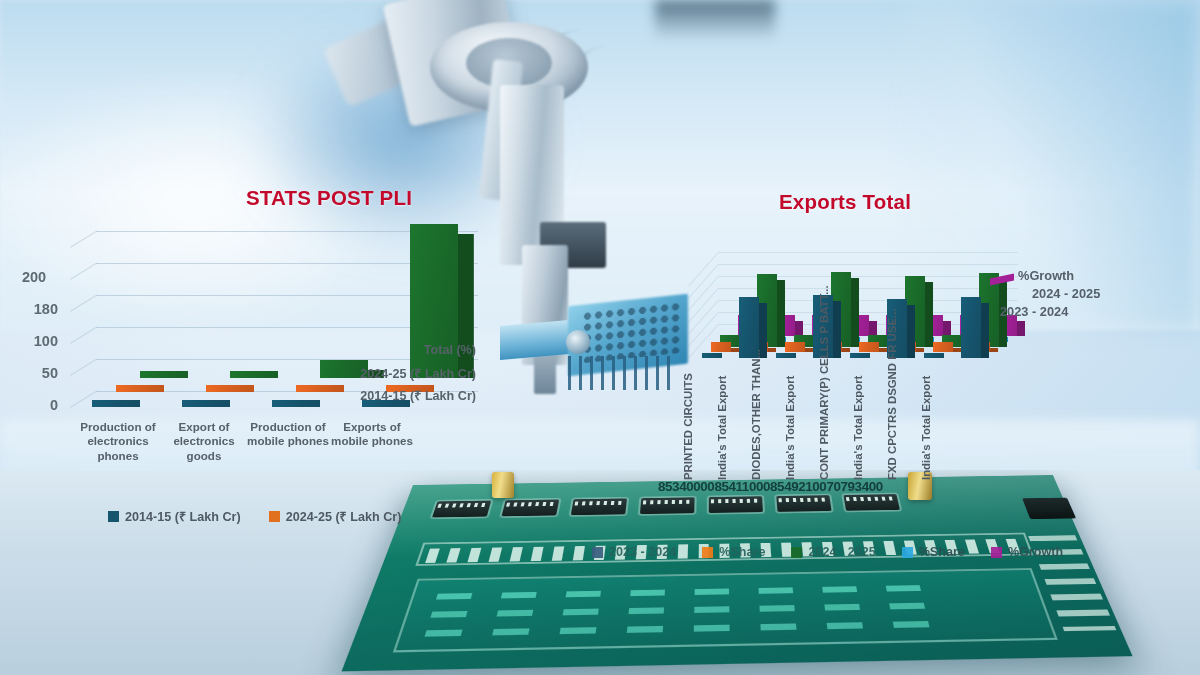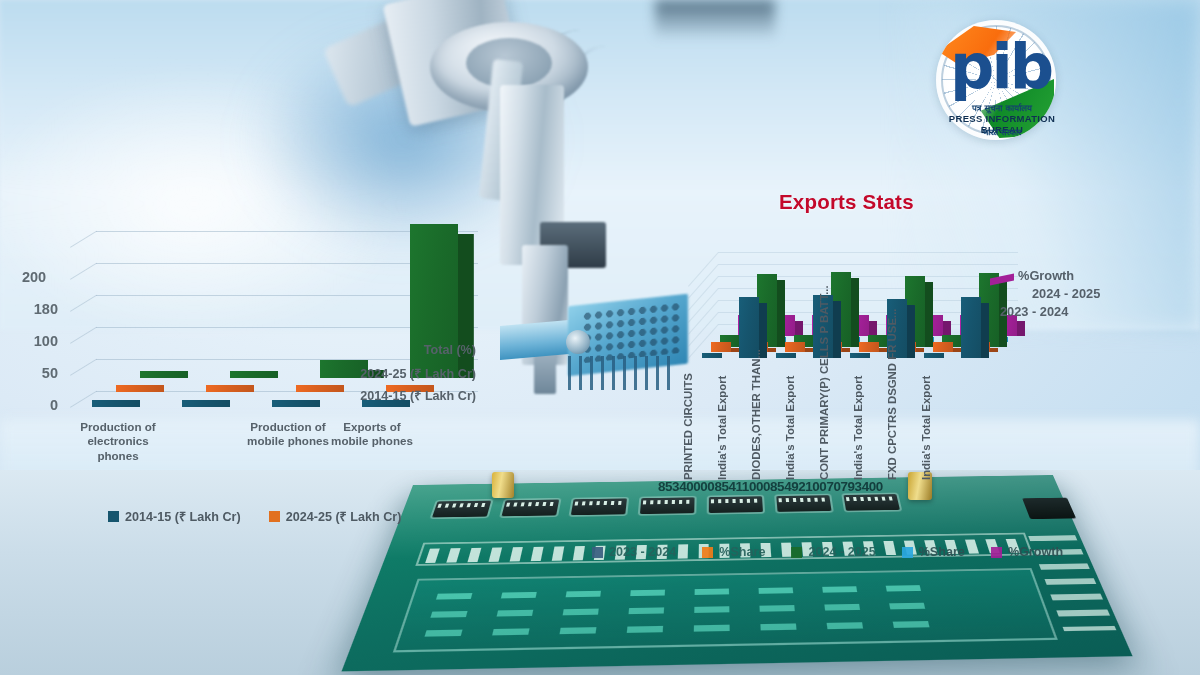--- a/index.html
+++ b/index.html
@@ -355,33 +355,22 @@
           </div>
         </div>
         <div class="pcb-chip"></div>
         <div class="pcb-right-pads"></div>
       </div>
       <div class="pcb-gold" style="left:492px; top:2px;"></div>
       <div class="pcb-gold2" style="left:908px; top:2px;"></div>
     </div>
   </div>
 
-  <div class="pib">
-    <div class="pib-circle">
-      <div class="pib-spokes"></div>
-      <div class="pib-ring"></div>
-      <div class="pib-saffron"></div>
-      <div class="pib-green"></div>
-    </div>
-    <div class="pib-text">pib</div>
-    <div class="pib-hindi">पत्र सूचना कार्यालय</div>
-    <div class="pib-en">PRESS INFORMATION BUREAU</div>
-    <div class="pib-gov">भारत सरकार</div>
-  </div>
-
+
+  <div class="chart-title" id="title-left">STATS POST PLI</div>
 
   <div id="chartL">
       <div class="gridwall" style="left: 0px; top: 0px; width: 470px; height: 300px;">
         <div style="position: absolute; left: 86px; top: 166px; width: 382px; height: 1px; background: rgba(152, 178, 198, 0.5);"></div>
         <div style="position: absolute; left: 60px; top: 182px; width: 30.5287px; height: 1px; background: rgba(152, 178, 198, 0.45); transform-origin: 0px 0px; transform: rotate(-31.6075deg);"></div>
         <div style="position: absolute; left: 86px; top: 134px; width: 382px; height: 1px; background: rgba(152, 178, 198, 0.5);"></div>
         <div style="position: absolute; left: 60px; top: 150px; width: 30.5287px; height: 1px; background: rgba(152, 178, 198, 0.45); transform-origin: 0px 0px; transform: rotate(-31.6075deg);"></div>
         <div style="position: absolute; left: 86px; top: 102px; width: 382px; height: 1px; background: rgba(152, 178, 198, 0.5);"></div>
         <div style="position: absolute; left: 60px; top: 118px; width: 30.5287px; height: 1px; background: rgba(152, 178, 198, 0.45); transform-origin: 0px 0px; transform: rotate(-31.6075deg);"></div>
         <div style="position: absolute; left: 86px; top: 70px; width: 382px; height: 1px; background: rgba(152, 178, 198, 0.5);"></div>
@@ -450,39 +439,40 @@
         <div style="position: absolute; left: 0px; top: 0px; width: 64px; background: rgb(28, 109, 141); clip-path: polygon(16px 0px, 64px 0px, 48px -10px, 0px -10px);"></div>
         <div style="position: absolute; left: 48px; top: 0px; width: 16px; background: rgb(16, 61, 79); clip-path: polygon(0px -10px, 16px 0px, 16px 7px, 0px -3px);"></div>
         <div style="position: absolute; left: 0px; top: -10px; width: 48px; height: 7px; background: linear-gradient(100deg, rgb(24, 94, 121) 0%, rgb(22, 85, 110) 45%, rgb(20, 77, 99) 100%);"></div>
       </div>
       <div class="bar3d" style="left: 352px; top: 185px; width: 64px;">
         <div style="position: absolute; left: 0px; top: 0px; width: 64px; background: rgb(28, 109, 141); clip-path: polygon(16px 0px, 64px 0px, 48px -10px, 0px -10px);"></div>
         <div style="position: absolute; left: 48px; top: 0px; width: 16px; background: rgb(16, 61, 79); clip-path: polygon(0px -10px, 16px 0px, 16px 7px, 0px -3px);"></div>
         <div style="position: absolute; left: 0px; top: -10px; width: 48px; height: 7px; background: linear-gradient(100deg, rgb(24, 94, 121) 0%, rgb(22, 85, 110) 45%, rgb(20, 77, 99) 100%);"></div>
       </div>
       <div class="catlabel" style="left: 66px; top: 195px; width: 84px;">Production of electronics phones</div>
+      <div class="catlabel" style="left: 152px; top: 195px; width: 84px;">Export of electronics goods</div>
       <div class="catlabel" style="left: 236px; top: 195px; width: 84px;">Production of mobile phones</div>
       <div class="catlabel" style="left: 320px; top: 195px; width: 84px;">Exports of mobile phones</div>
       <div class="serlabel" style="left: 330px; top: 118px; width: 136px;">Total (%)</div>
       <div class="serlabel" style="left: 330px; top: 140px; width: 136px;">2024-25 (₹ Lakh Cr)</div>
       <div class="serlabel" style="left: 330px; top: 162px; width: 136px;">2014-15 (₹ Lakh Cr)</div>
     </div>
 
   <div class="legendL">
     <span class="lg-item">
       <span class="lg-sw" style="background:#16556E"></span>
       <span>2014-15 (₹ Lakh Cr)</span>
     </span>
     <span class="lg-item">
       <span class="lg-sw" style="background:#E1701F"></span>
       <span>2024-25 (₹ Lakh Cr)</span>
     </span>
   </div>
 
-  <div class="chart-title" id="title-right">Exports Stats</div>
+  <div class="chart-title" id="title-right">Exports Total</div>
 
   <div id="chartR">
       <div style="position: absolute; left: 58px; top: 96px; width: 300px; height: 1px; background: rgba(160, 186, 205, 0.3);"></div>
       <div style="position: absolute; left: 28px; top: 130px; width: 45.3431px; height: 1px; background: rgba(160, 186, 205, 0.28); transform-origin: 0px 0px; transform: rotate(-48.5763deg);"></div>
       <div style="position: absolute; left: 58px; top: 84px; width: 300px; height: 1px; background: rgba(160, 186, 205, 0.3);"></div>
       <div style="position: absolute; left: 28px; top: 118px; width: 45.3431px; height: 1px; background: rgba(160, 186, 205, 0.28); transform-origin: 0px 0px; transform: rotate(-48.5763deg);"></div>
       <div style="position: absolute; left: 58px; top: 72px; width: 300px; height: 1px; background: rgba(160, 186, 205, 0.3);"></div>
       <div style="position: absolute; left: 28px; top: 106px; width: 45.3431px; height: 1px; background: rgba(160, 186, 205, 0.28); transform-origin: 0px 0px; transform: rotate(-48.5763deg);"></div>
       <div style="position: absolute; left: 58px; top: 60px; width: 300px; height: 1px; background: rgba(160, 186, 205, 0.3);"></div>
       <div style="position: absolute; left: 28px; top: 94px; width: 45.3431px; height: 1px; background: rgba(160, 186, 205, 0.28); transform-origin: 0px 0px; transform: rotate(-48.5763deg);"></div>

